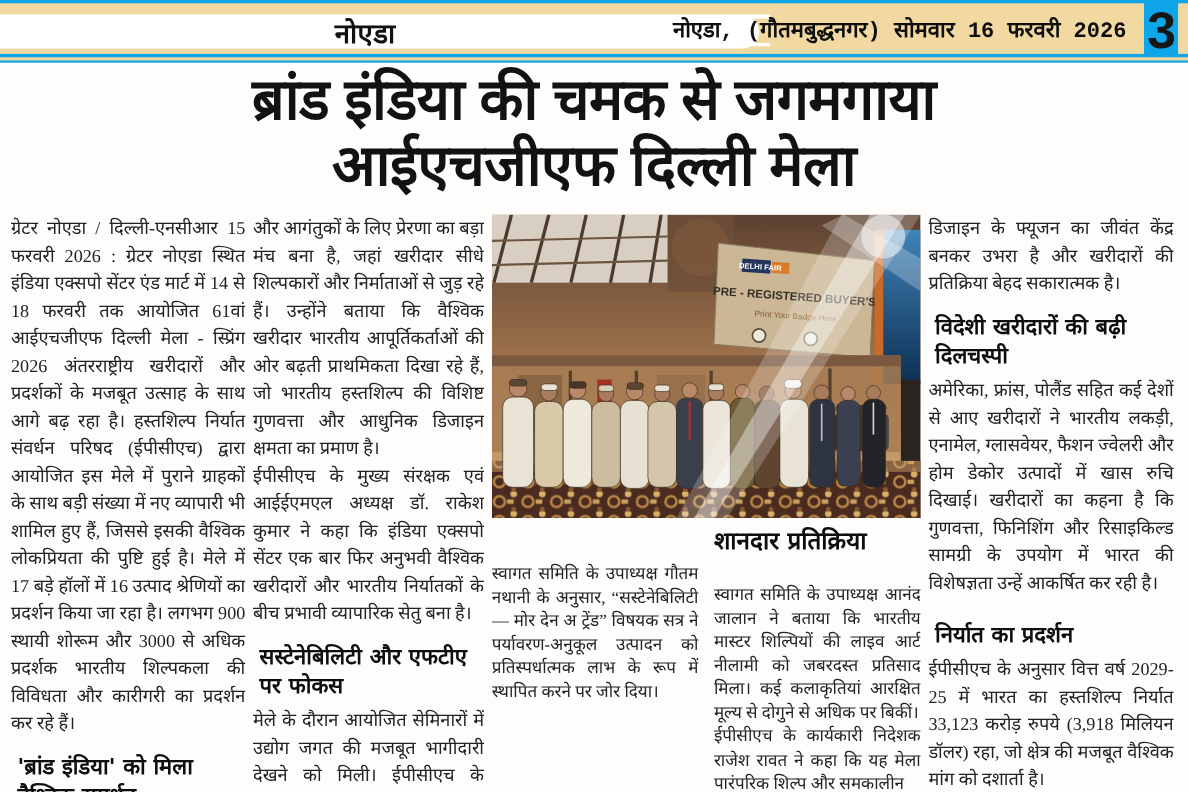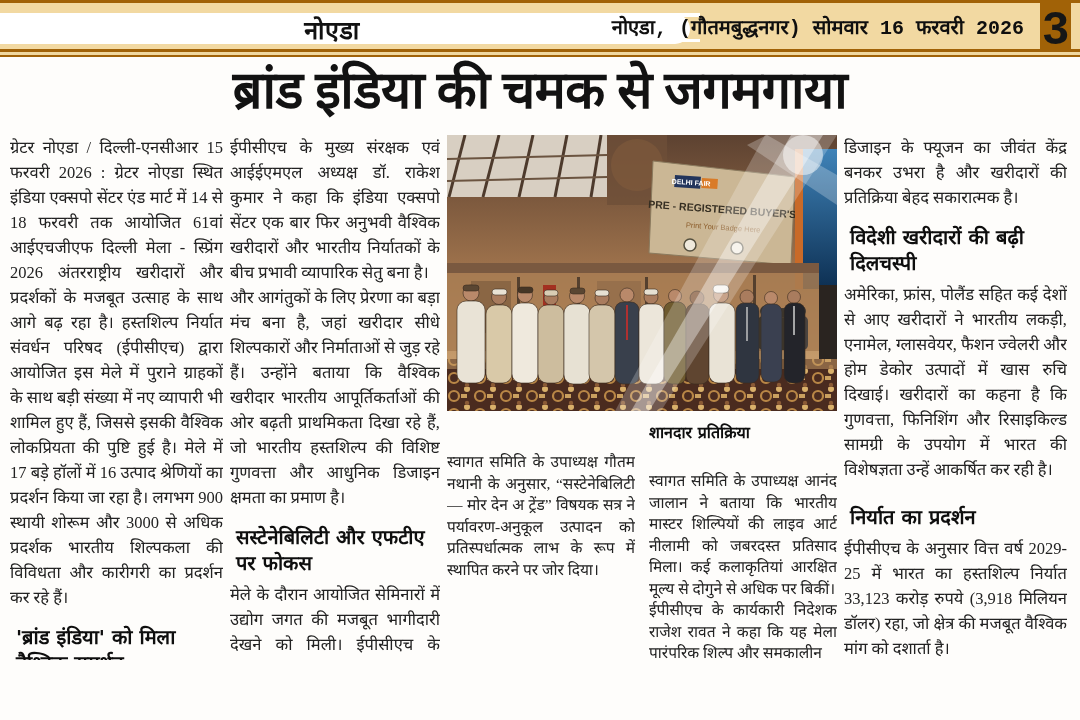--- a/index.html
+++ b/index.html
@@ -3,21 +3,21 @@
 <meta charset="utf-8">
 <style>
   html,body { margin:0; padding:0; }
   body {
     width:1080px; height:720px; background:#ffffff; overflow:hidden;
     font-family:"Liberation Serif","DejaVu Sans",serif; color:#1f1f1f;
   }
   .page { position:relative; width:1080px; height:720px; background:#fefdfb; overflow:hidden; }
 
   
-  .masthead { position:relative; height:57px; background:#a16207; }
+  .masthead { position:relative; height:57px; background:#0ea5e9; }
   .band { position:absolute; left:0; top:3px; right:40px; height:46px; background:#f2d9a2; }
   .band .stripe-a { position:absolute; left:0; top:10px; width:700px; height:4px; background:#fff; }
   .band .stripe-b { position:absolute; left:0; bottom:7px; width:700px; height:3px; background:#fff; }
   .edge-strip { position:absolute; right:0; top:3px; width:9px; height:46px; background:#f2d9a2; }
   .hairline-bottom { position:absolute; left:0; right:0; top:52px; height:3px; background:#f0d8a0; }
   .section-pill {
     position:absolute; left:-26px; top:14px; width:716px; height:30px;
     background:#fff; border-radius:0 17px 17px 0;
     display:flex; align-items:center; justify-content:center;
   }
@@ -32,21 +32,21 @@
   }
   .page-number {
     position:absolute; right:11px; top:0px;
     font-family:"Liberation Sans","DejaVu Sans",sans-serif;
     font-size:47px; font-weight:bold; color:#161616; line-height:55px;
   }
 
   
   .headline {
     margin:4px 8px 8px; text-align:center;
-    font-family:Liberation Serif, serif;
+    font-family:Liberation Sans, sans-serif;
     font-weight:800; font-size:52px; line-height:60px; color:#121212;
     letter-spacing:-0.5px;
   }
 
   
   .columns {
     display:grid; grid-template-columns:213px 210px 390px 223px;
     column-gap:7px; padding:6px 10px 0; height:525px; overflow:hidden;
   }
   .col { overflow:hidden; }
@@ -59,21 +59,21 @@
     font-family:"DejaVu Sans","Liberation Sans",sans-serif;
     font-weight:bold; font-size:20px; line-height:26px; color:#0e0e0e;
   }
   .gap-top { margin-top:22px; }
 
   
   .photo-figure { margin:0; width:390px; height:276px; }
   .photo-figure svg { display:block; width:390px; height:276px; }
   .subcols { display:grid; grid-template-columns:1fr 1fr; column-gap:14px; padding-top:8px; }
   .subcols p { font-size:15.5px; line-height:21.5px; }
-  .subcols .subhead { font-size:16px; line-height:23px; margin:2px 0 10px; }
+  .subcols .subhead { font-size:22px; line-height:23px; margin:2px 0 10px; }
   .subcols .subhead.foot { margin:6px 0 0; }
   .subcols .gap-top { margin-top:32px; }
   .col4 .gap-top { margin-top:26px; }
 </style>
 </head>
 <body>
 
 <div class="page">
 
   <header class="masthead">
@@ -85,33 +85,34 @@
     <div class="section-pill">
       <span>नोएडा</span>
     </div>
     <div class="dateline">नोएडा,  (गौतमबुद्धनगर) सोमवार 16 फरवरी 2026</div>
     <div class="page-number">3</div>
     <div class="hairline-bottom"></div>
   </header>
 
   <h1 class="headline">
     <span>ब्रांड इंडिया की चमक से जगमगाया</span><br>
+    <span>आईएचजीएफ दिल्ली मेला</span>
   </h1>
 
   <main class="columns">
 
     <div class="col">
       <p>ग्रेटर नोएडा / दिल्ली-एनसीआर 15 फरवरी 2026 : ग्रेटर नोएडा स्थित इंडिया एक्सपो सेंटर एंड मार्ट में 14 से 18 फरवरी तक आयोजित 61वां आईएचजीएफ दिल्ली मेला - स्प्रिंग 2026 अंतरराष्ट्रीय खरीदारों और प्रदर्शकों के मजबूत उत्साह के साथ आगे बढ़ रहा है। हस्तशिल्प निर्यात संवर्धन परिषद (ईपीसीएच) द्वारा आयोजित इस मेले में पुराने ग्राहकों के साथ बड़ी संख्या में नए व्यापारी भी शामिल हुए हैं, जिससे इसकी वैश्विक लोकप्रियता की पुष्टि हुई है। मेले में 17 बड़े हॉलों में 16 उत्पाद श्रेणियों का प्रदर्शन किया जा रहा है। लगभग 900 स्थायी शोरूम और 3000 से अधिक प्रदर्शक भारतीय शिल्पकला की विविधता और कारीगरी का प्रदर्शन कर रहे हैं।</p>
       <h2 class="subhead">'ब्रांड इंडिया' को मिला वैश्विक समर्थन</h2>
 
     </div>
 
     <div class="col">
+      <p>और आगंतुकों के लिए प्रेरणा का बड़ा मंच बना है, जहां खरीदार सीधे शिल्पकारों और निर्माताओं से जुड़ रहे हैं। उन्होंने बताया कि वैश्विक खरीदार भारतीय आपूर्तिकर्ताओं की ओर बढ़ती प्राथमिकता दिखा रहे हैं, जो भारतीय हस्तशिल्प की विशिष्ट गुणवत्ता और आधुनिक डिजाइन क्षमता का प्रमाण है।</p>
       <p>ईपीसीएच के मुख्य संरक्षक एवं आईईएमएल अध्यक्ष डॉ. राकेश कुमार ने कहा कि इंडिया एक्सपो सेंटर एक बार फिर अनुभवी वैश्विक खरीदारों और भारतीय निर्यातकों के बीच प्रभावी व्यापारिक सेतु बना है।</p>
-      <p>और आगंतुकों के लिए प्रेरणा का बड़ा मंच बना है, जहां खरीदार सीधे शिल्पकारों और निर्माताओं से जुड़ रहे हैं। उन्होंने बताया कि वैश्विक खरीदार भारतीय आपूर्तिकर्ताओं की ओर बढ़ती प्राथमिकता दिखा रहे हैं, जो भारतीय हस्तशिल्प की विशिष्ट गुणवत्ता और आधुनिक डिजाइन क्षमता का प्रमाण है।</p>
       <h2 class="subhead">सस्टेनेबिलिटी और एफटीए पर फोकस</h2>
       <p>मेले के दौरान आयोजित सेमिनारों में उद्योग जगत की मजबूत भागीदारी देखने को मिली। ईपीसीएच के उपाध्यक्ष सागर मेहता ने बताया कि हालिया मुक्त व्यापार समझौतों (एफटीए) और बाजार</p>
     </div>
 
     <div class="col">
       <figure class="photo-figure">
         <svg viewBox="0 0 390 276" preserveAspectRatio="none">
           <defs>
             <linearGradient id="hall" x1="0" y1="0" x2="0" y2="1">
               <stop offset="0" stop-color="#5d4231"></stop>

